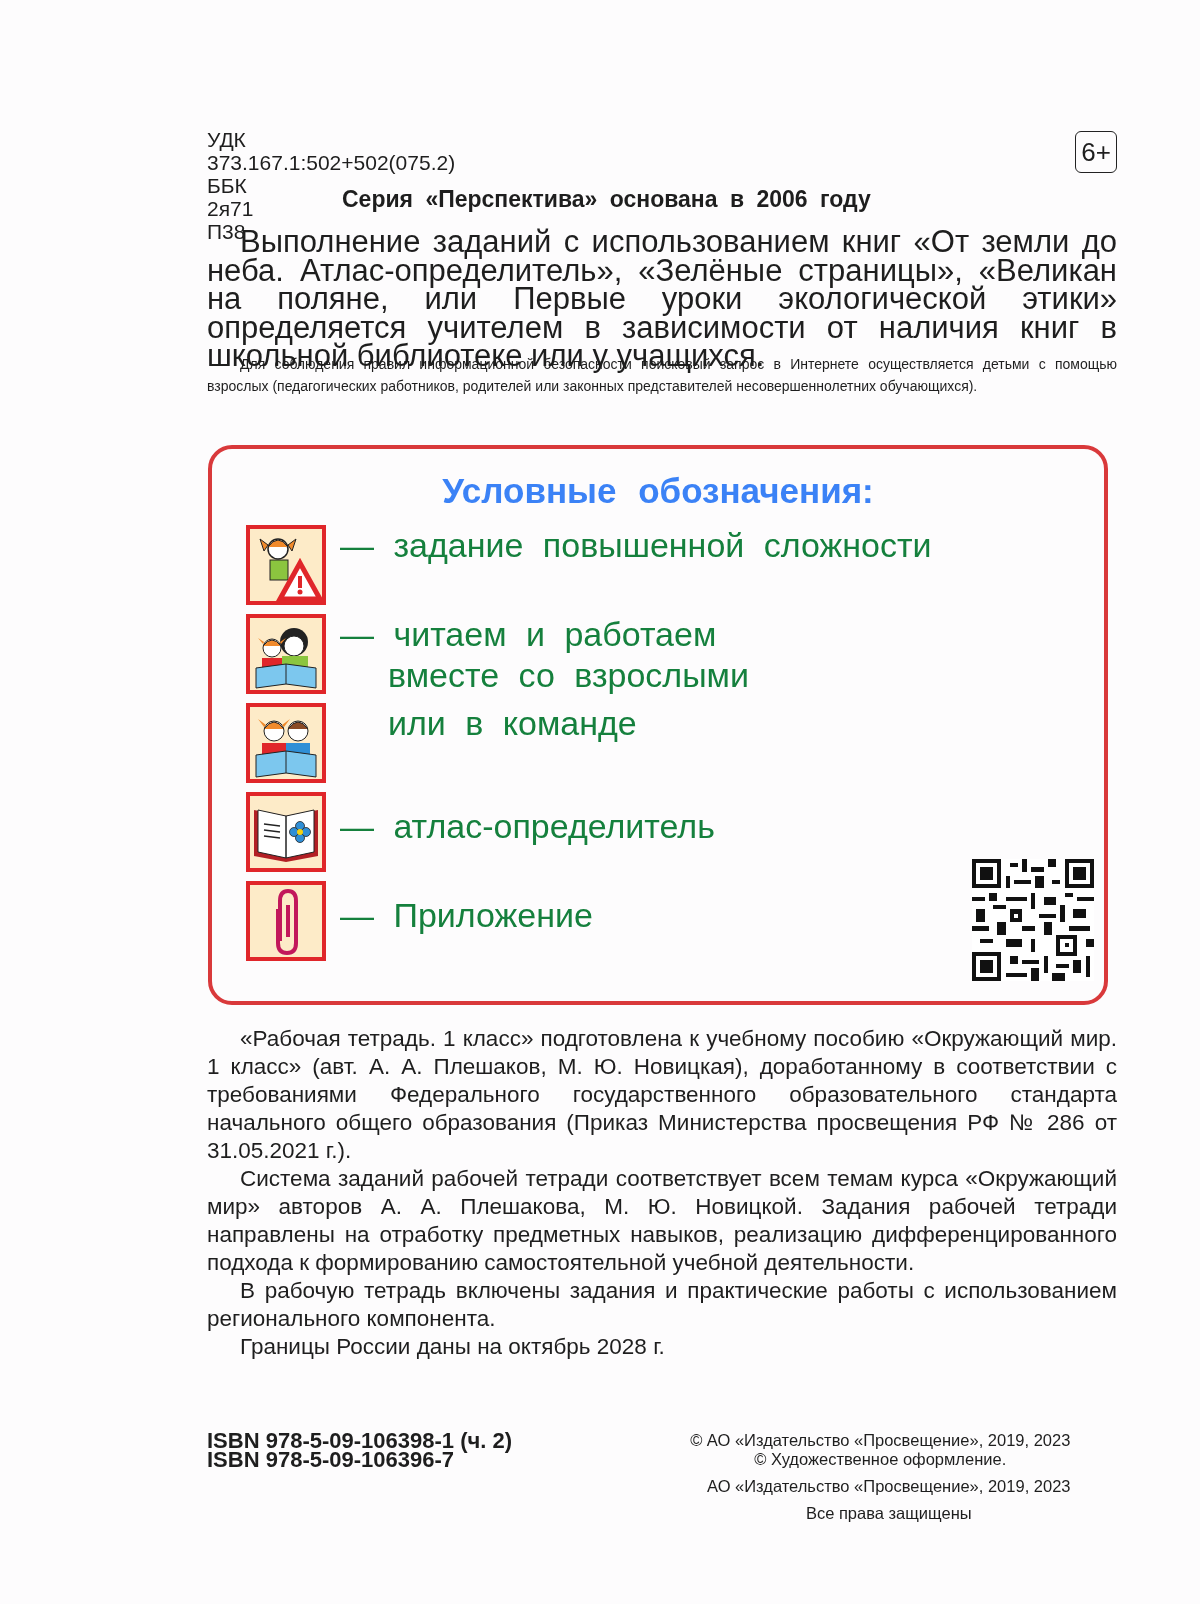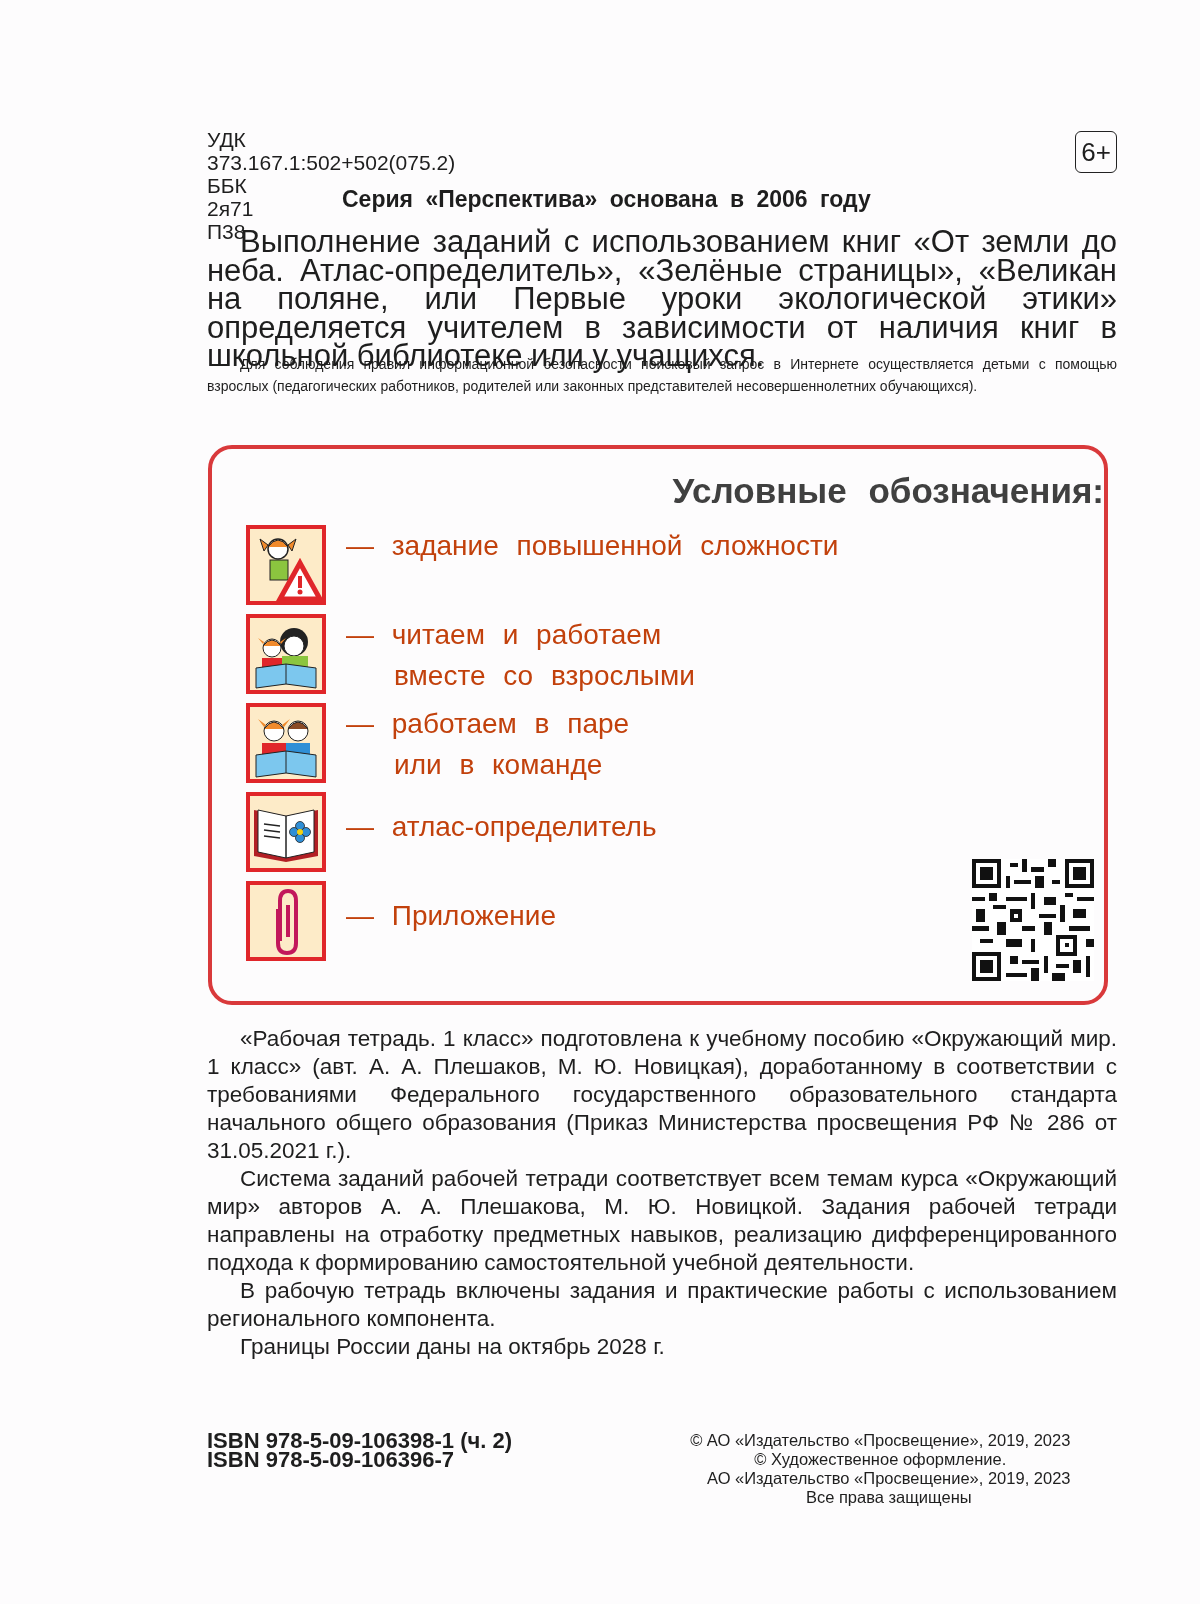--- a/index.html
+++ b/index.html
@@ -18,34 +18,34 @@
   }
   .series { left: 342px; top: 186px; font-size: 23px; font-weight: bold; word-spacing: 6px; }
   .p1 { left: 207px; top: 228px; width: 910px; font-size: 31px; line-height: 28.5px; text-align: justify; }
   .p2 { left: 207px; top: 353px; width: 910px; font-size: 14px; line-height: 22px; text-align: justify; }
   .indent { text-indent: 33px; }
   .legend {
     left: 208px; top: 445px; width: 900px; height: 560px; border: 4px solid #d9393b;
     border-radius: 24px; box-sizing: border-box;
   }
   .legend-title {
-    position: absolute; left: 0; right: 0; top: 22px; text-align: right;
-    font-size: 35px; font-weight: bold; color: #404040; word-spacing: 12px;
+    position: absolute; left: 0; right: 0; top: 22px; text-align: center;
+    font-size: 35px; font-weight: bold; color: #3b82f6; word-spacing: 12px;
   }
   .li { position: absolute; left: 34px; display: flex; align-items: flex-start; }
   .ico {
     width: 72px; height: 72px; border: 4px solid #e0262a; background: #fdebc8;
     box-sizing: content-box; flex: none; display: flex; align-items: center; justify-content: center;
   }
-  .li-text { margin-left: 20px; font-size: 28px; line-height: 41px; word-spacing: 10px; color: #c2410c; }
+  .li-text { margin-left: 14px; font-size: 34px; line-height: 41px; word-spacing: 10px; color: #15803d; }
   .qr { position: absolute; left: 760px; top: 410px; width: 122px; height: 122px; }
   .p3 { left: 207px; top: 1025px; width: 910px; font-size: 22.5px; line-height: 28px; text-align: justify; }
   .isbn { left: 207px; top: 1431px; font-size: 22px; font-weight: bold; line-height: 19px; }
   .copy { left: 690px; top: 1431px; font-size: 16.5px; line-height: 19px; text-align: center; }
-  .copy .ind { padding-left: 17px; }
+  .copy .ind { padding-left: 17px; margin-top: 8px; }
 </style>
 </head>
 <body>
 
 <div class="abs cat">
   <div class="row">
       <span class="k">УДК</span>
       <span>373.167.1:502+502(075.2)</span>
     </div>
   <div class="row">
@@ -113,21 +113,20 @@
         <path d="M14 22 Q24 8 34 22" fill="#f08a2c" stroke="#222"></path>
         <circle cx="48" cy="24" r="10" fill="#fff" stroke="#222"></circle>
         <path d="M38 22 Q48 8 58 22" fill="#8a4a25" stroke="#222"></path>
         <rect x="12" y="36" width="24" height="18" fill="#e0262a"></rect>
           <rect x="36" y="36" width="24" height="18" fill="#2f8fd6"></rect>
         <path d="M6 48 L36 44 L66 48 L66 70 L36 66 L6 70Z" fill="#7cc7ee" stroke="#222"></path>
         <line x1="36" y1="44" x2="36" y2="66" stroke="#222"></line>
       </svg>
     </div>
     <div class="li-text">
-      <div>— работаем в паре</div>
       <div style="padding-left:48px">или в команде</div>
     </div>
   </div>
 
   <div class="li" style="top:343px">
     <div class="ico">
       <svg width="72" height="72" viewBox="0 0 72 72">
         <path d="M4 14 L36 20 L68 14 L68 60 L36 66 L4 60Z" fill="#b21f24"></path>
         <path d="M8 14 L36 20 L36 62 L8 56Z M36 20 L64 14 L64 56 L36 62Z" fill="#fff" stroke="#222"></path>
         <line x1="14" y1="28" x2="30" y2="30" stroke="#222" stroke-width="1.5"></line>

